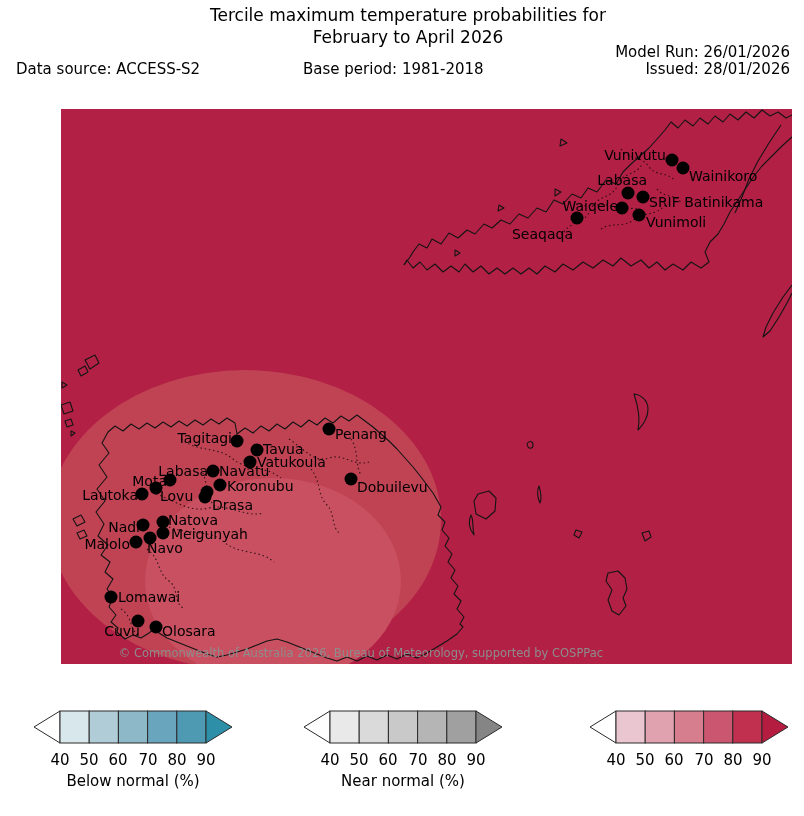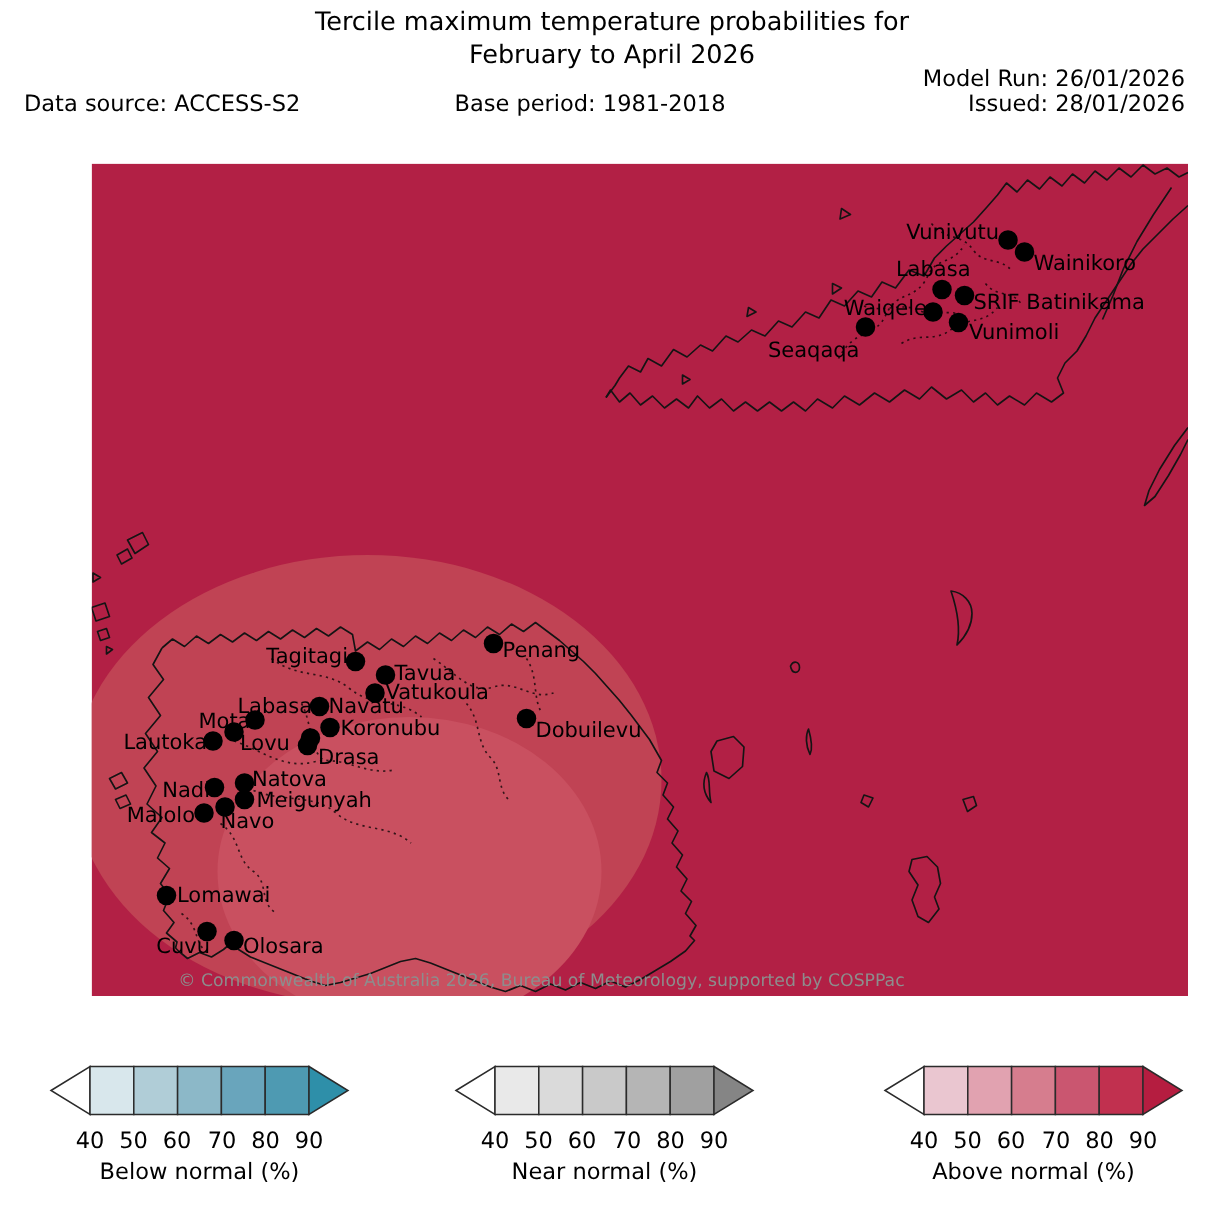--- a/index.html
+++ b/index.html
@@ -234,14 +234,13 @@
     </g>
   </svg>
   <div class="ticks">
     <span style="left:28px">40</span>
     <span style="left:57px">50</span>
     <span style="left:86px">60</span>
     <span style="left:116px">70</span>
     <span style="left:145px">80</span>
     <span style="left:174px">90</span>
   </div>
-  <div class="legend-label">Above normal (%)</div>
 </div>
 
 </body></html>

